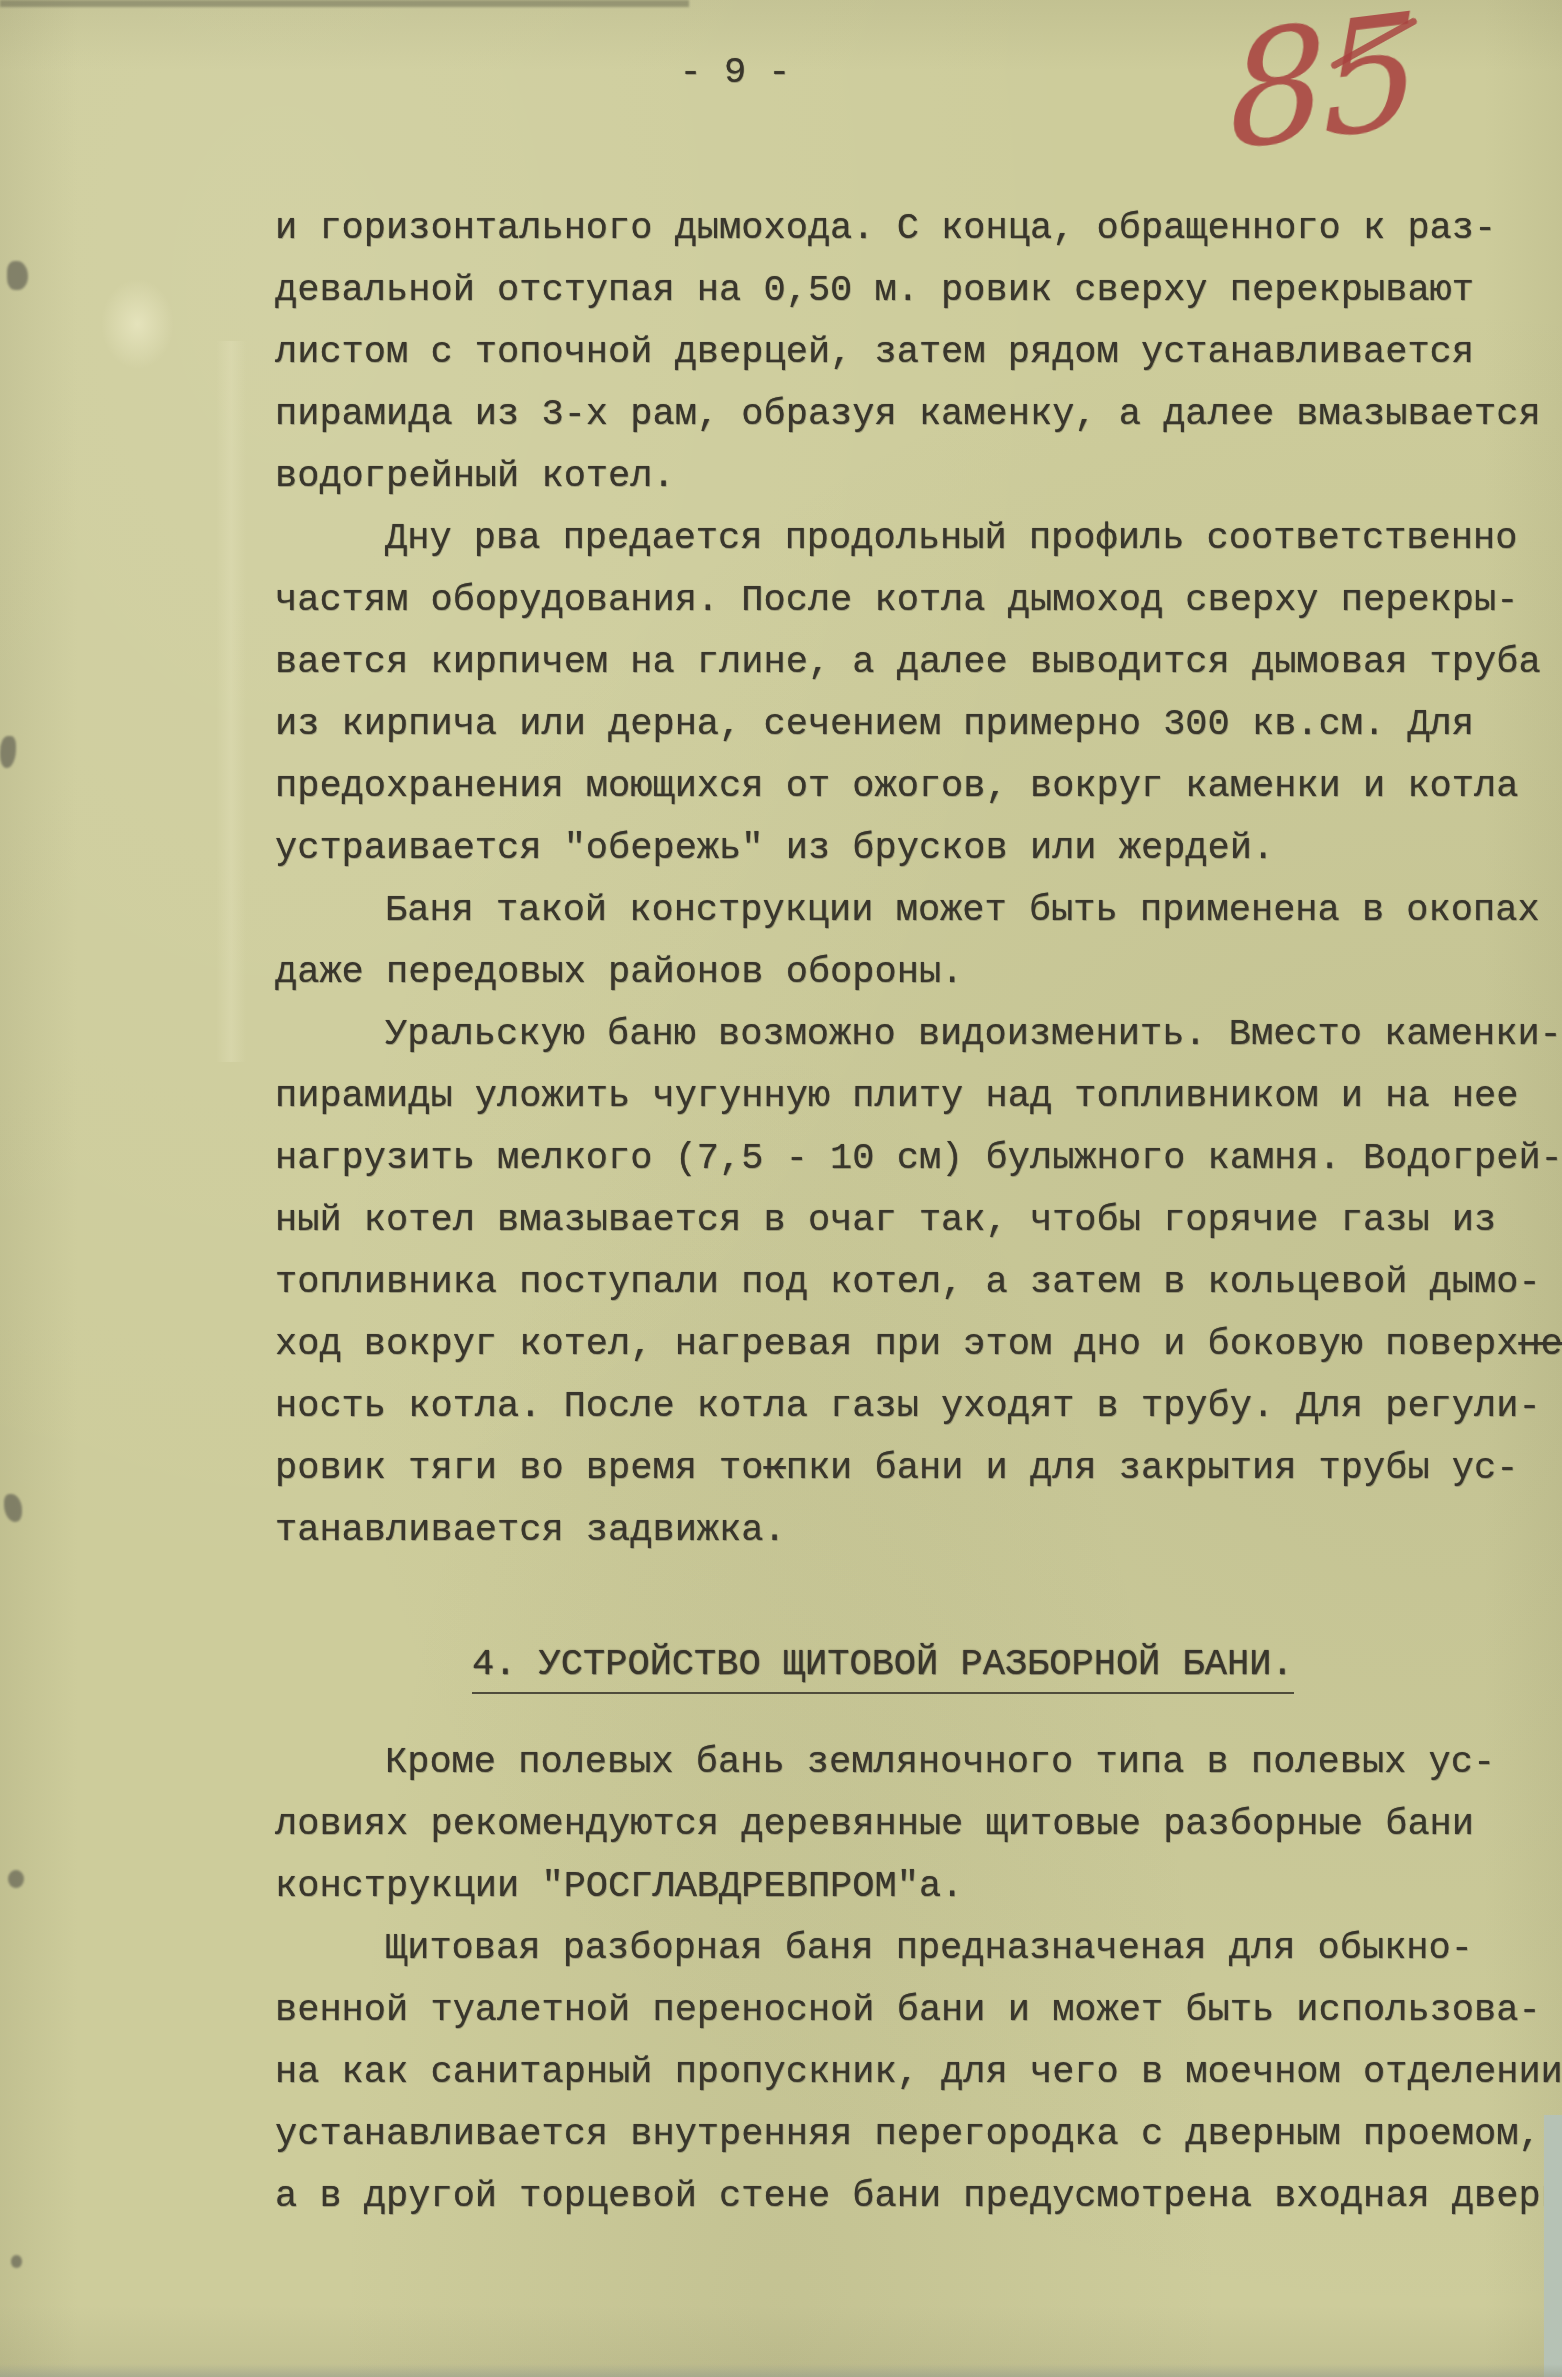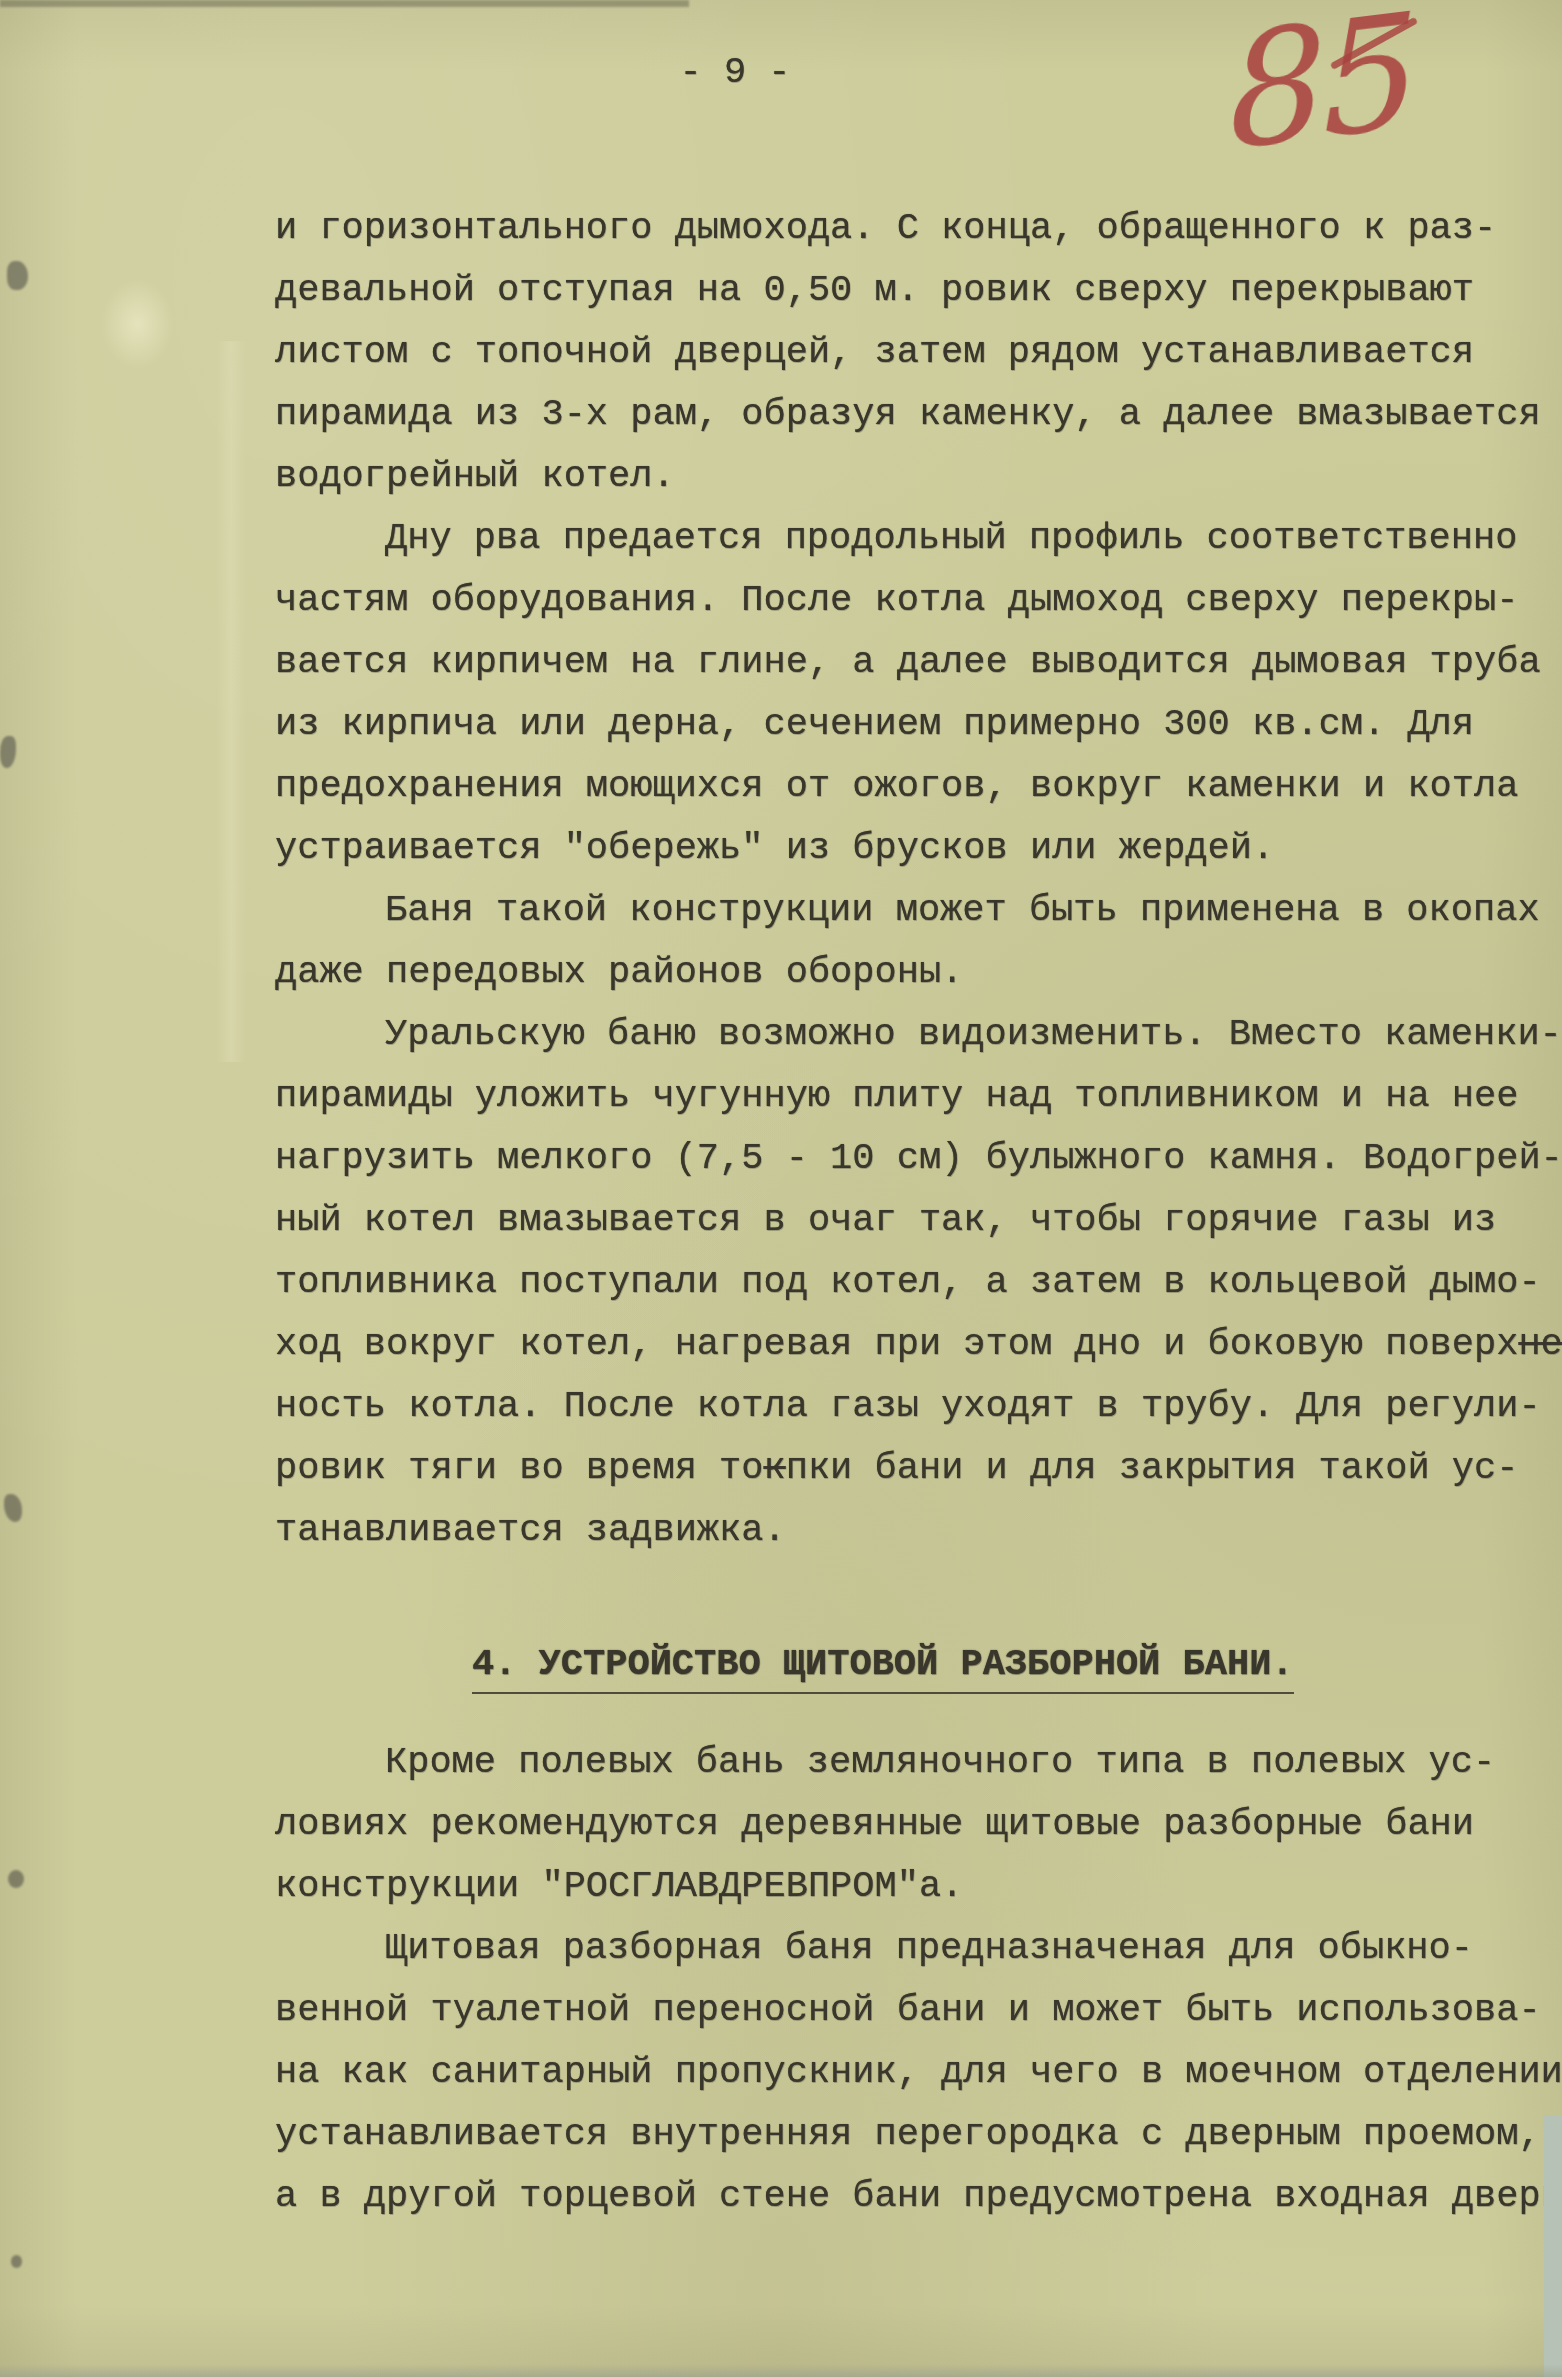--- a/index.html
+++ b/index.html
@@ -34,21 +34,20 @@
   }
   .indent{padding-left:110px;}
   .para{margin:0;}
   .heading-line{margin-top:72px;margin-bottom:36px;padding-left:197px;}
   .heading-text{
     display:inline-block;
     line-height:46px;
     border-bottom:2.6px solid rgba(57,54,44,.85);
     padding-bottom:5.2px;
     text-shadow:0 0 1.3px rgba(52,49,39,.8), 0.7px 0.7px 0.4px rgba(52,49,39,.35);
-    font-weight:bold;
   }
   .strike{
     text-decoration:line-through;
     text-decoration-thickness:2.6px;
     text-decoration-color:rgba(57,54,44,.9);
   }
   .page-number{
     position:absolute;left:643px;top:41px;width:184px;
     text-align:center;height:62px;line-height:62px;
   }
@@ -133,21 +132,21 @@
           <div class="line">даже передовых районов обороны.</div>
         </div>
         <div class="para">
           <div class="line indent">Уральскую баню возможно видоизменить. Вместо каменки-</div>
           <div class="line">пирамиды уложить чугунную плиту над топливником и на нее</div>
           <div class="line">нагрузить мелкого (7,5 - 10 см) булыжного камня. Водогрей-</div>
           <div class="line">ный котел вмазывается в очаг так, чтобы горячие газы из</div>
           <div class="line">топливника поступали под котел, а затем в кольцевой дымо-</div>
           <div class="line"><span>ход вокруг котел, нагревая при этом дно и боковую поверх</span><span class="strike">не</span></div>
           <div class="line">ность котла. После котла газы уходят в трубу. Для регули-</div>
-          <div class="line"><span>ровик тяги во время то</span><span class="strike">к</span><span>пки бани и для закрытия такой ус-</span></div>
+          <div class="line"><span>ровик тяги во время то</span><span class="strike">к</span><span>пки бани и для закрытия трубы ус-</span></div>
           <div class="line">танавливается задвижка.</div>
         </div>
         <div class="line heading-line"><span class="heading-text">4. УСТРОЙСТВО ЩИТОВОЙ РАЗБОРНОЙ БАНИ.</span></div>
         <div class="para">
           <div class="line indent">Кроме полевых бань земляночного типа в полевых ус-</div>
           <div class="line">ловиях рекомендуются деревянные щитовые разборные бани</div>
           <div class="line">конструкции "РОСГЛАВДРЕВПРОМ"а.</div>
         </div>
         <div class="para">
           <div class="line indent">Щитовая разборная баня предназначеная для обыкно-</div>

